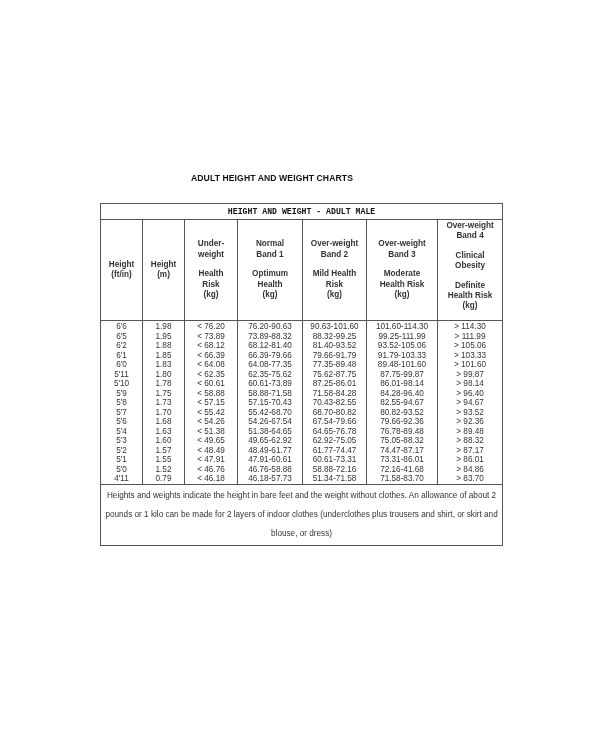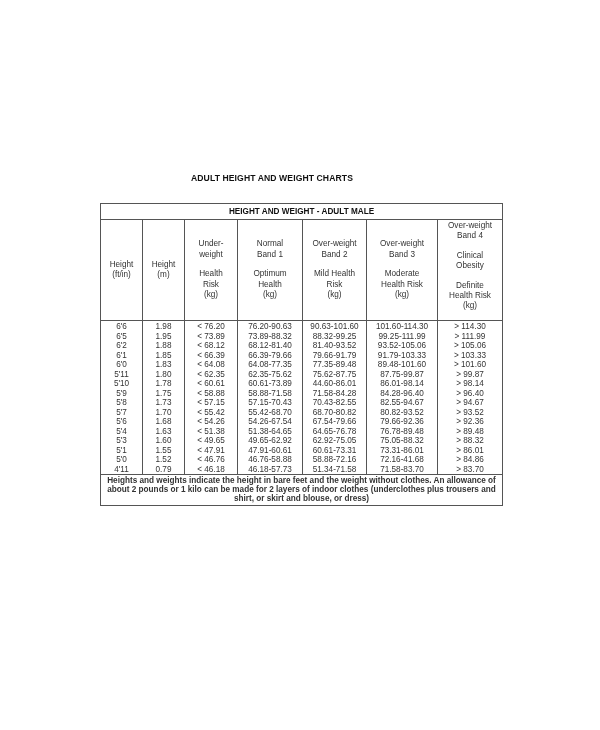--- a/index.html
+++ b/index.html
@@ -47,47 +47,47 @@
     .chart-table th, .chart-table td {
       padding: 0;
       text-align: center;
     }
     .section-title {
       height: 15px;
       font-weight: bold;
       font-size: 8.2px;
       color: #111111;
       border-bottom: 1.3px solid #555555;
+      font-family: Liberation Mono, monospace;
     }
     .col-header {
       height: 99px;
-      font-weight: normal;
+      font-weight: bold;
       vertical-align: middle;
       border-left: 1.3px solid #555555;
       border-bottom: 1.3px solid #555555;
       line-height: 10.4px;
       color: #333333;
     }
     .col-header:first-child { border-left: none; }
     .col-header .gap { display: block; height: 9px; }
     .col-header.band4 { vertical-align: top; padding-top: 1px; }
     .data-row td {
       height: 9.5px;
       line-height: 9.5px;
       border-left: 1.3px solid #555555;
       color: #333333;
     }
     .data-row td:first-child { border-left: none; }
     .data-row.first td { padding-top: 1px; }
     .footer-note {
       border-top: 1.3px solid #555555;
       padding: 1px 4px 2px 4px !important;
-      line-height: 9px;
+      line-height: 19px;
       color: #333333;
-      font-weight: bold;
     }
   </style>
 </head>
 <body>
 
 <div class="doc-title">ADULT HEIGHT AND WEIGHT CHARTS</div>
 
 <table class="chart-table">
   <colgroup>
     <col class="c1">
@@ -209,21 +209,21 @@
         <td>62.35-75.62</td>
         <td>75.62-87.75</td>
         <td>87.75-99.87</td>
         <td>&gt; 99.87</td>
       </tr>
       <tr class="data-row">
         <td>5'10</td>
         <td>1.78</td>
         <td>&lt; 60.61</td>
         <td>60.61-73.89</td>
-        <td>44.60-86.01</td>
+        <td>87.25-86.01</td>
         <td>86.01-98.14</td>
         <td>&gt; 98.14</td>
       </tr>
       <tr class="data-row">
         <td>5'9</td>
         <td>1.75</td>
         <td>&lt; 58.88</td>
         <td>58.88-71.58</td>
         <td>71.58-84.28</td>
         <td>84.28-96.40</td>
@@ -266,20 +266,29 @@
         <td>&gt; 89.48</td>
       </tr>
       <tr class="data-row">
         <td>5'3</td>
         <td>1.60</td>
         <td>&lt; 49.65</td>
         <td>49.65-62.92</td>
         <td>62.92-75.05</td>
         <td>75.05-88.32</td>
         <td>&gt; 88.32</td>
+      </tr>
+      <tr class="data-row">
+        <td>5'2</td>
+        <td>1.57</td>
+        <td>&lt; 48.49</td>
+        <td>48.49-61.77</td>
+        <td>61.77-74.47</td>
+        <td>74.47-87.17</td>
+        <td>&gt; 87.17</td>
       </tr>
       <tr class="data-row">
         <td>5'1</td>
         <td>1.55</td>
         <td>&lt; 47.91</td>
         <td>47.91-60.61</td>
         <td>60.61-73.31</td>
         <td>73.31-86.01</td>
         <td>&gt; 86.01</td>
       </tr>

